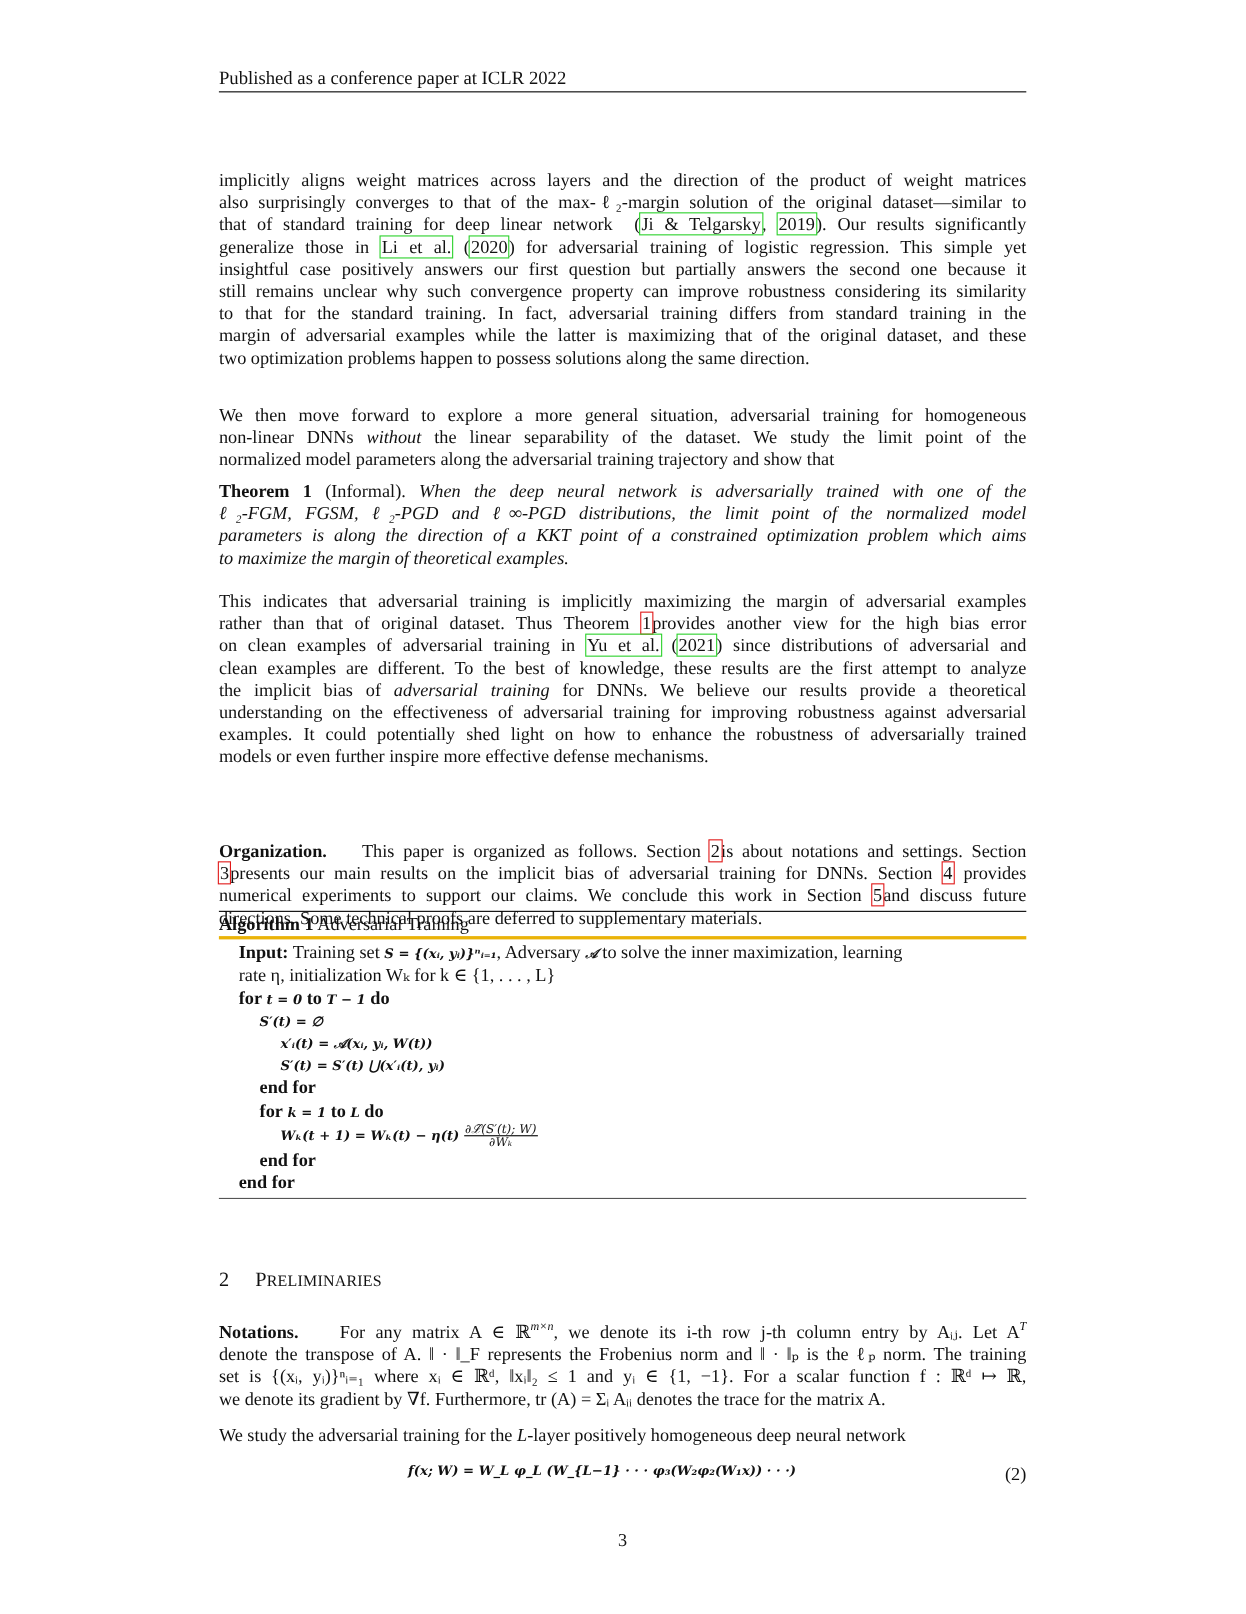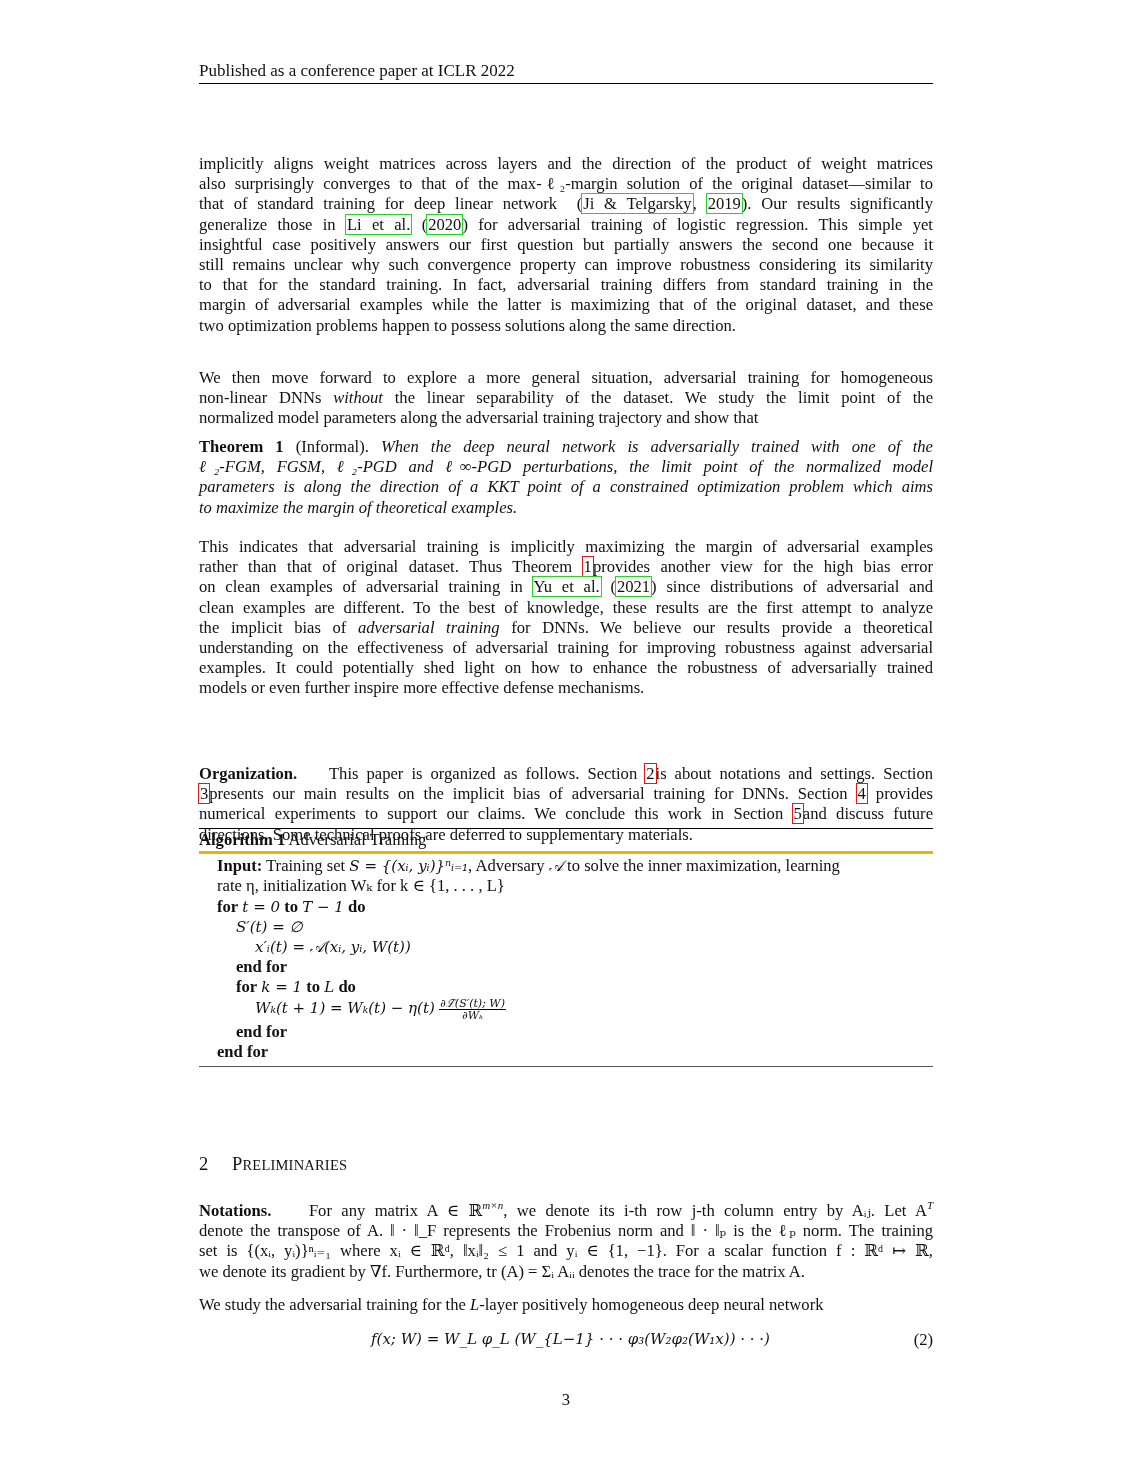--- a/index.html
+++ b/index.html
@@ -17,21 +17,21 @@
   .p {
     position: absolute; left: 0; width: 734px;
     font-size: 16.6px; line-height: 20.2px; text-align: justify;
   }
   .p .ln { display: block; text-align: justify; text-align-last: justify; white-space: nowrap; }
   .p .ln.last { text-align-last: left; }
   i, .it { font-style: italic; }
   b { font-weight: bold; }
   .cite-g { outline: 1.4px solid #2ad12a; outline-offset: -0.5px; padding: 0 1px; }
   .cite-r { outline: 1.4px solid #e01818; outline-offset: -0.5px; padding: 0 1px; }
-  .m { font-style: italic; font-family: "DejaVu Serif", serif; font-size: 15px; }
+  .m { font-style: italic; font-family: "DejaVu Serif", serif; font-size: 12px; font-weight: bold; }
   sub, sup { font-size: 11px; line-height: 0; margin-top: 21px; }
   .algo {
     position: absolute; left: 0; top: 828px; width: 734px;
     border-top: 1.4px solid #000; border-bottom: 1.4px solid #555;
     font-size: 16.6px; line-height: 20.2px; padding-bottom: 4px;
   }
   .algo .title { border-bottom: 3px solid #eab308; padding: 1px 0 1px 0; }
   .algo .row { white-space: nowrap; }
   .i1 { padding-left: 18px; }
   .i2 { padding-left: 37px; }
@@ -73,21 +73,21 @@
   </div>
 
   <div class="p" style="top:368px;">
     <span class="ln">We then move forward to explore a more general situation, adversarial training for homogeneous</span>
     <span class="ln"><span>non-linear DNNs</span> <i>without</i> <span>the linear separability of the dataset.  We study the limit point of the</span></span>
     <span class="ln last">normalized model parameters along the adversarial training trajectory and show that</span>
   </div>
 
   <div class="p" style="top:437px;">
     <span class="ln"><b>Theorem 1</b> <span>(Informal).</span> <i>When the deep neural network is adversarially trained with one of the</i></span>
-    <span class="ln it">ℓ₂-FGM, FGSM, ℓ₂-PGD and ℓ∞-PGD perturbations, the limit point of the normalized model</span>
+    <span class="ln it">ℓ₂-FGM, FGSM, ℓ₂-PGD and ℓ∞-PGD distributions, the limit point of the normalized model</span>
     <span class="ln it">parameters is along the direction of a KKT point of a constrained optimization problem which aims</span>
     <span class="ln last it">to maximize the margin of theoretical examples.</span>
   </div>
 
   <div class="p" style="top:537px;">
     <span class="ln">This indicates that adversarial training is implicitly maximizing the margin of adversarial examples</span>
     <span class="ln"><span>rather than that of original dataset. Thus Theorem</span> <span class="cite-r">1</span><span>provides another view for the high bias error</span></span>
     <span class="ln"><span>on clean examples of adversarial training in</span> <span class="cite-g">Yu et al.</span> (<span class="cite-g">2021</span>) <span>since distributions of adversarial and</span></span>
     <span class="ln">clean examples are different. To the best of knowledge, these results are the first attempt to analyze</span>
     <span class="ln"><span>the implicit bias of</span> <i>adversarial training</i> <span>for DNNs.  We believe our results provide a theoretical</span></span>
@@ -103,20 +103,21 @@
     <span class="ln last">directions. Some technical proofs are deferred to supplementary materials.</span>
   </div>
 
   <div class="algo">
     <div class="title"><b>Algorithm 1</b> <span>Adversarial Training</span></div>
     <div class="row i1" style="padding-top:2px;"><b>Input:</b> <span>Training set</span> <span class="m">S = {(xᵢ, yᵢ)}ⁿᵢ₌₁</span><span>, Adversary</span> <span class="m">𝒜</span> <span>to solve the inner maximization, learning</span></div>
     <div class="row i1">rate η, initialization Wₖ for k ∈ {1, . . . , L}</div>
     <div class="row i1"><b>for</b> <span class="m">t = 0</span> <b>to</b> <span class="m">T − 1</span> <b>do</b></div>
     <div class="row i2 m">S′(t) = ∅</div>
     <div class="row i3 m">x′ᵢ(t) = 𝒜(xᵢ, yᵢ, W(t))</div>
+    <div class="row i3 m">S′(t) = S′(t) ⋃(x′ᵢ(t), yᵢ)</div>
     <div class="row i2"><b>end for</b></div>
     <div class="row i2"><b>for</b> <span class="m">k = 1</span> <b>to</b> <span class="m">L</span> <b>do</b></div>
     <div class="row i3" style="height:24px;"><span class="m">Wₖ(t + 1) = Wₖ(t) − η(t)</span> <span class="frac"><span class="num">∂ℒ̃(S′(t); W)</span><span class="den">∂Wₖ</span></span></div>
     <div class="row i2"><b>end for</b></div>
     <div class="row i1"><b>end for</b></div>
   </div>
 
   <div class="section">
     <span class="num">2</span><span class="sc-big">P</span><span class="sc-small">RELIMINARIES</span>
   </div>

